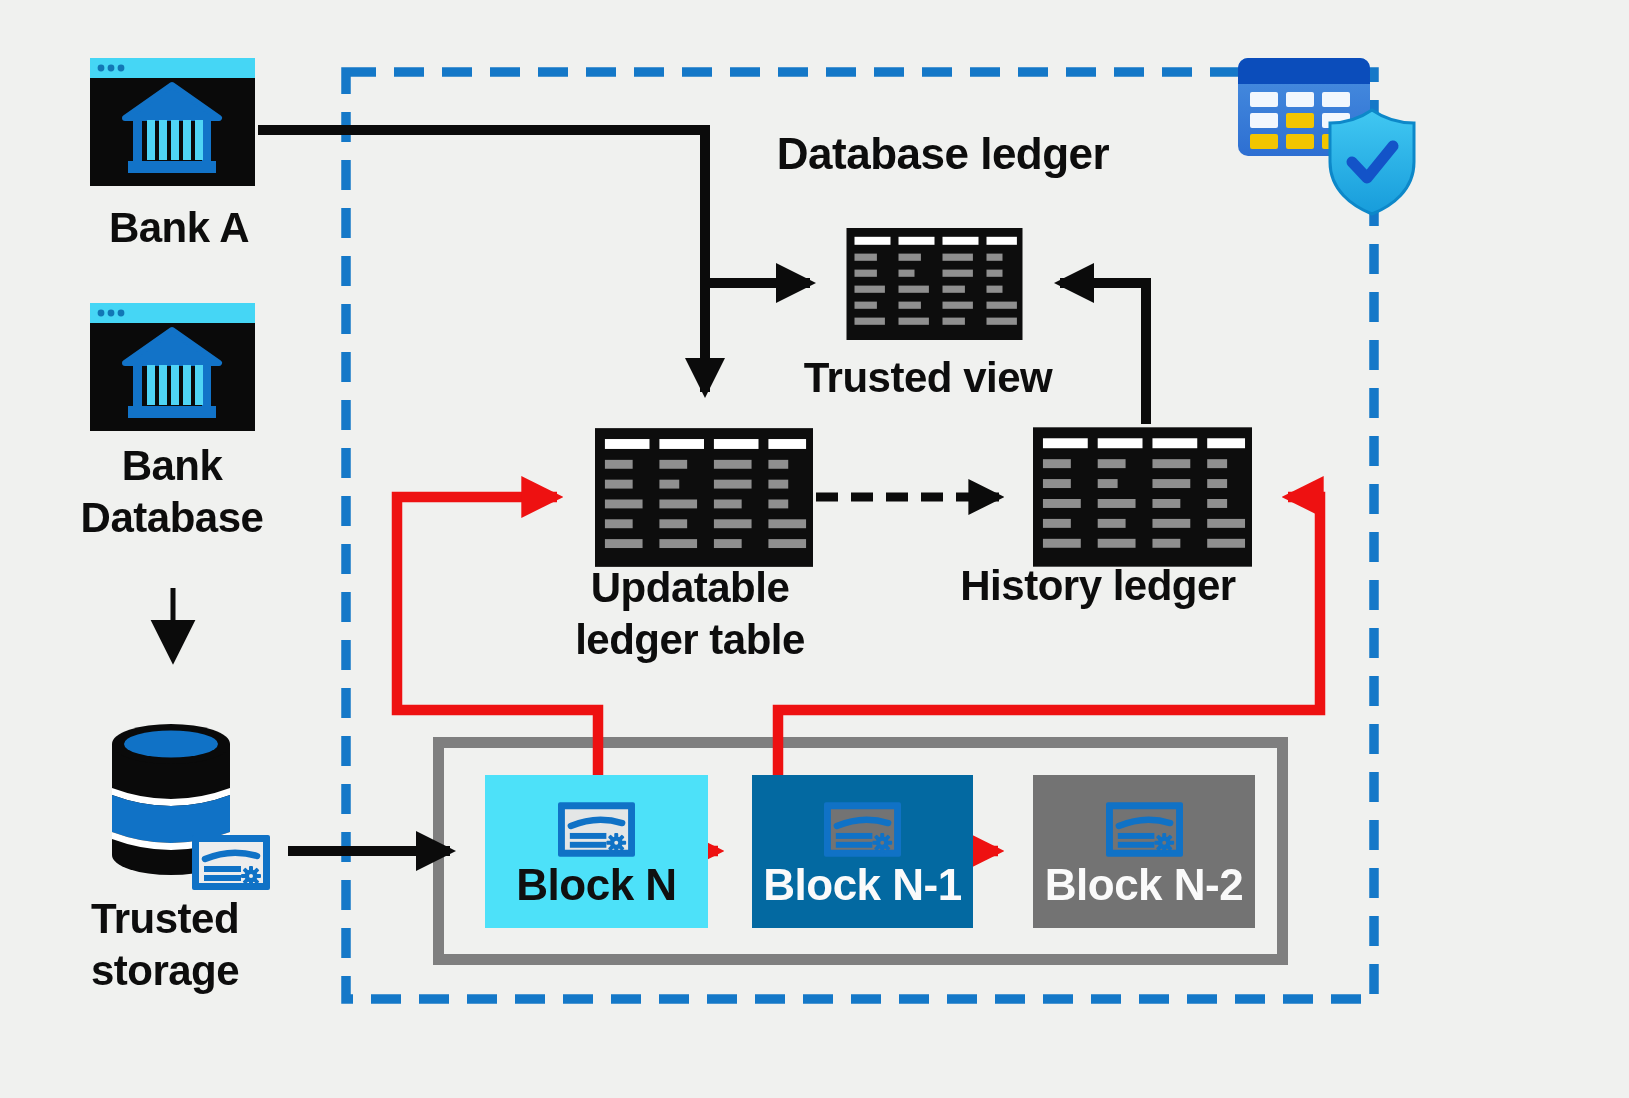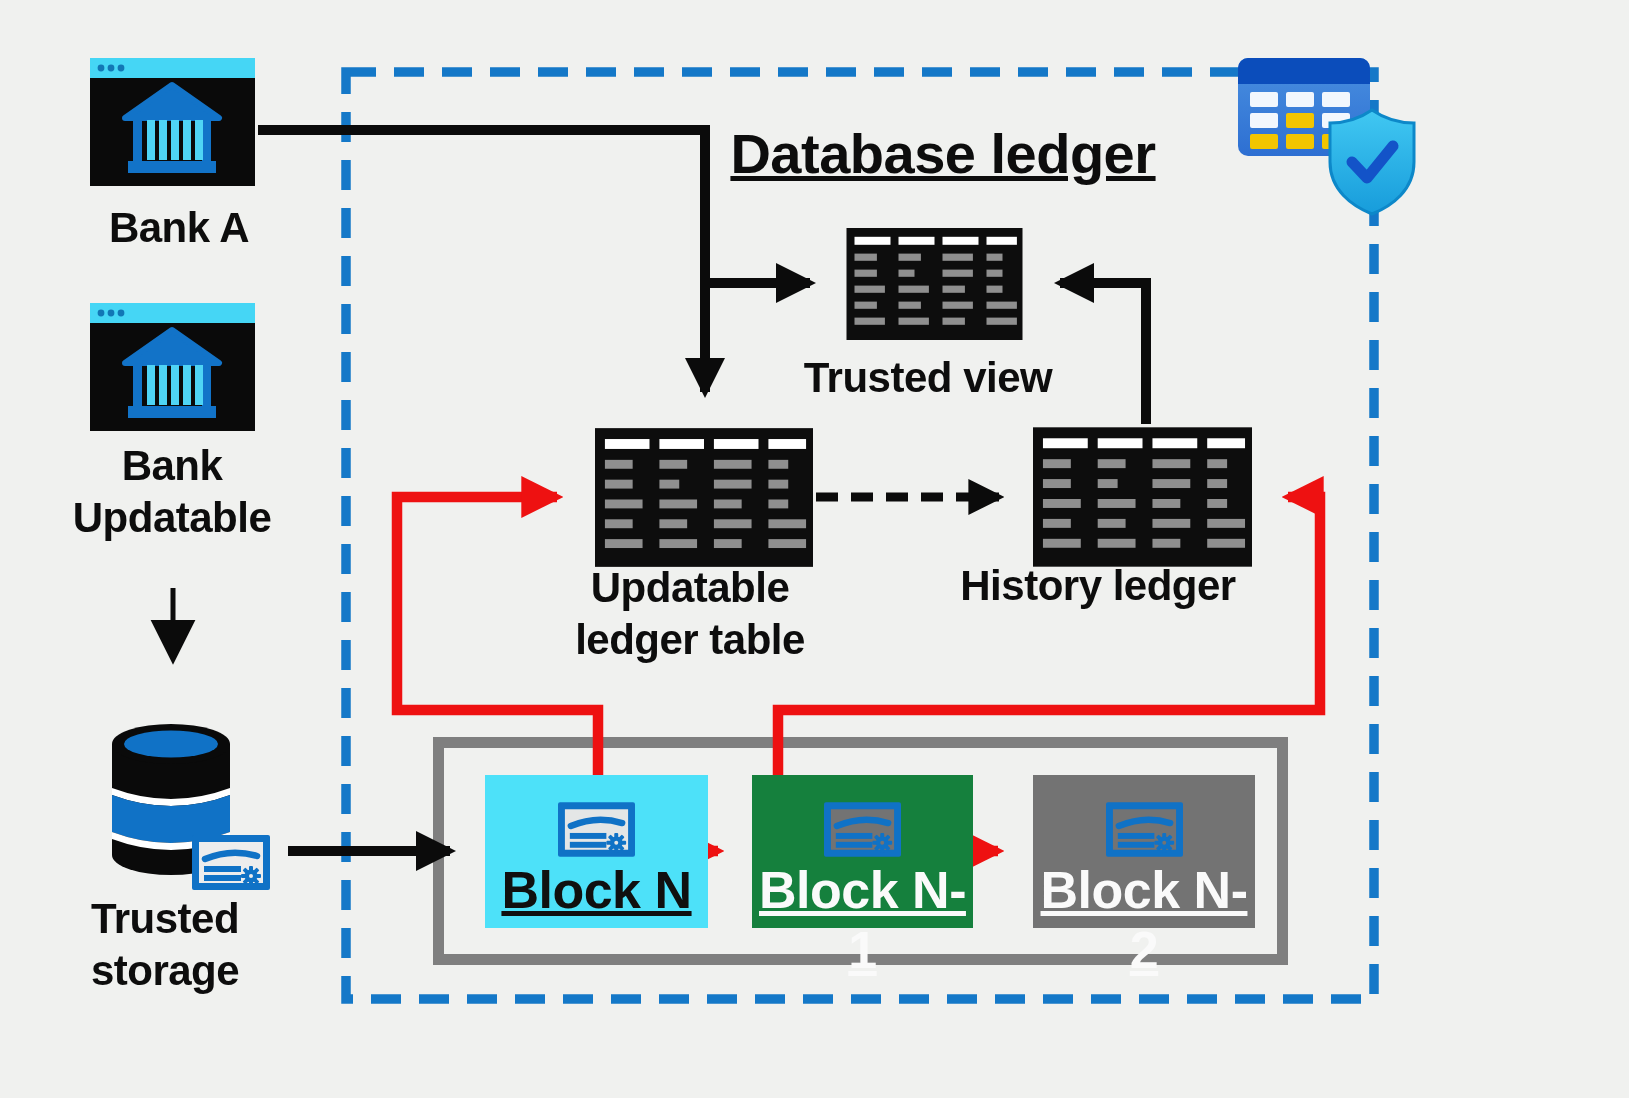--- a/index.html
+++ b/index.html
@@ -6,35 +6,35 @@
   body{background:#d8d8d6;font-family:"Liberation Sans",sans-serif;}
   #canvas{
     position:relative;width:1629px;height:1098px;background:#f0f1ef;
     overflow:hidden;
   }
   .abs{position:absolute;}
   .label{
     position:absolute;color:#0d0d0d;font-weight:700;font-size:42px;
     line-height:52px;text-align:center;letter-spacing:-0.5px;
   }
-  #dbledger-title{font-size:56px;text-decoration:underline;}
+  #dbledger-title{font-size:44px;}
   
   #chain-box{
     position:absolute;left:433px;top:737px;width:833px;height:206px;
     border:11px solid #7f7f7f;background:transparent;z-index:1;
   }
   
   .block{position:absolute;z-index:3;}
   .block .blk-label{
     position:absolute;left:0;right:0;top:85px;text-align:center;
-    font-weight:700;font-size:52px;letter-spacing:-0.5px;text-decoration:underline;
+    font-weight:700;font-size:44px;letter-spacing:-0.5px;
   }
   #block-n{left:485px;top:775px;width:223px;height:153px;background:#4de1f9;}
   #block-n .blk-label{color:#101010;}
-  #block-n1{left:752px;top:775px;width:221px;height:153px;background:#15803d;}
+  #block-n1{left:752px;top:775px;width:221px;height:153px;background:#0369a1;}
   #block-n1 .blk-label{color:#fafafa;}
   #block-n2{left:1033px;top:775px;width:222px;height:153px;background:#737373;}
   #block-n2 .blk-label{color:#fafafa;text-align:center;}
   .blk-cert{position:absolute;left:73px;top:27px;width:77px;height:55px;}
   #block-n1 .blk-cert{left:72px;}
   #block-n2 .blk-cert{left:72.5px;}
   svg{display:block;}
   #wires{position:absolute;left:0;top:0;z-index:2;pointer-events:none;}
   .icon-layer{z-index:3;}
 </style>
@@ -192,21 +192,21 @@
   </svg>
 
   <svg class="abs icon-layer" style="left:90px;top:58px" width="165" height="128">
       <use href="#sym-bank"></use>
     </svg>
   <div class="label" style="left:29px;top:202px;width:300px">Bank A</div>
 
   <svg class="abs icon-layer" style="left:90px;top:303px" width="165" height="128">
       <use href="#sym-bank"></use>
     </svg>
-  <div class="label" style="left:42px;top:440px;width:260px">Bank Updatable</div>
+  <div class="label" style="left:42px;top:440px;width:260px">Bank Database</div>
 
   <svg class="abs icon-layer" style="left:112px;top:722px" width="118" height="155">
       <use href="#sym-cylinder"></use>
     </svg>
   <svg class="abs icon-layer" style="left:192px;top:835px;--cert-inner:#ededed" width="78" height="55">
       <use href="#sym-cert"></use>
     </svg>
   <div class="label" style="left:45px;top:893px;width:240px">Trusted storage</div>
 
   <div class="label" id="dbledger-title" style="left:693px;top:128px;width:500px">Database ledger</div>

